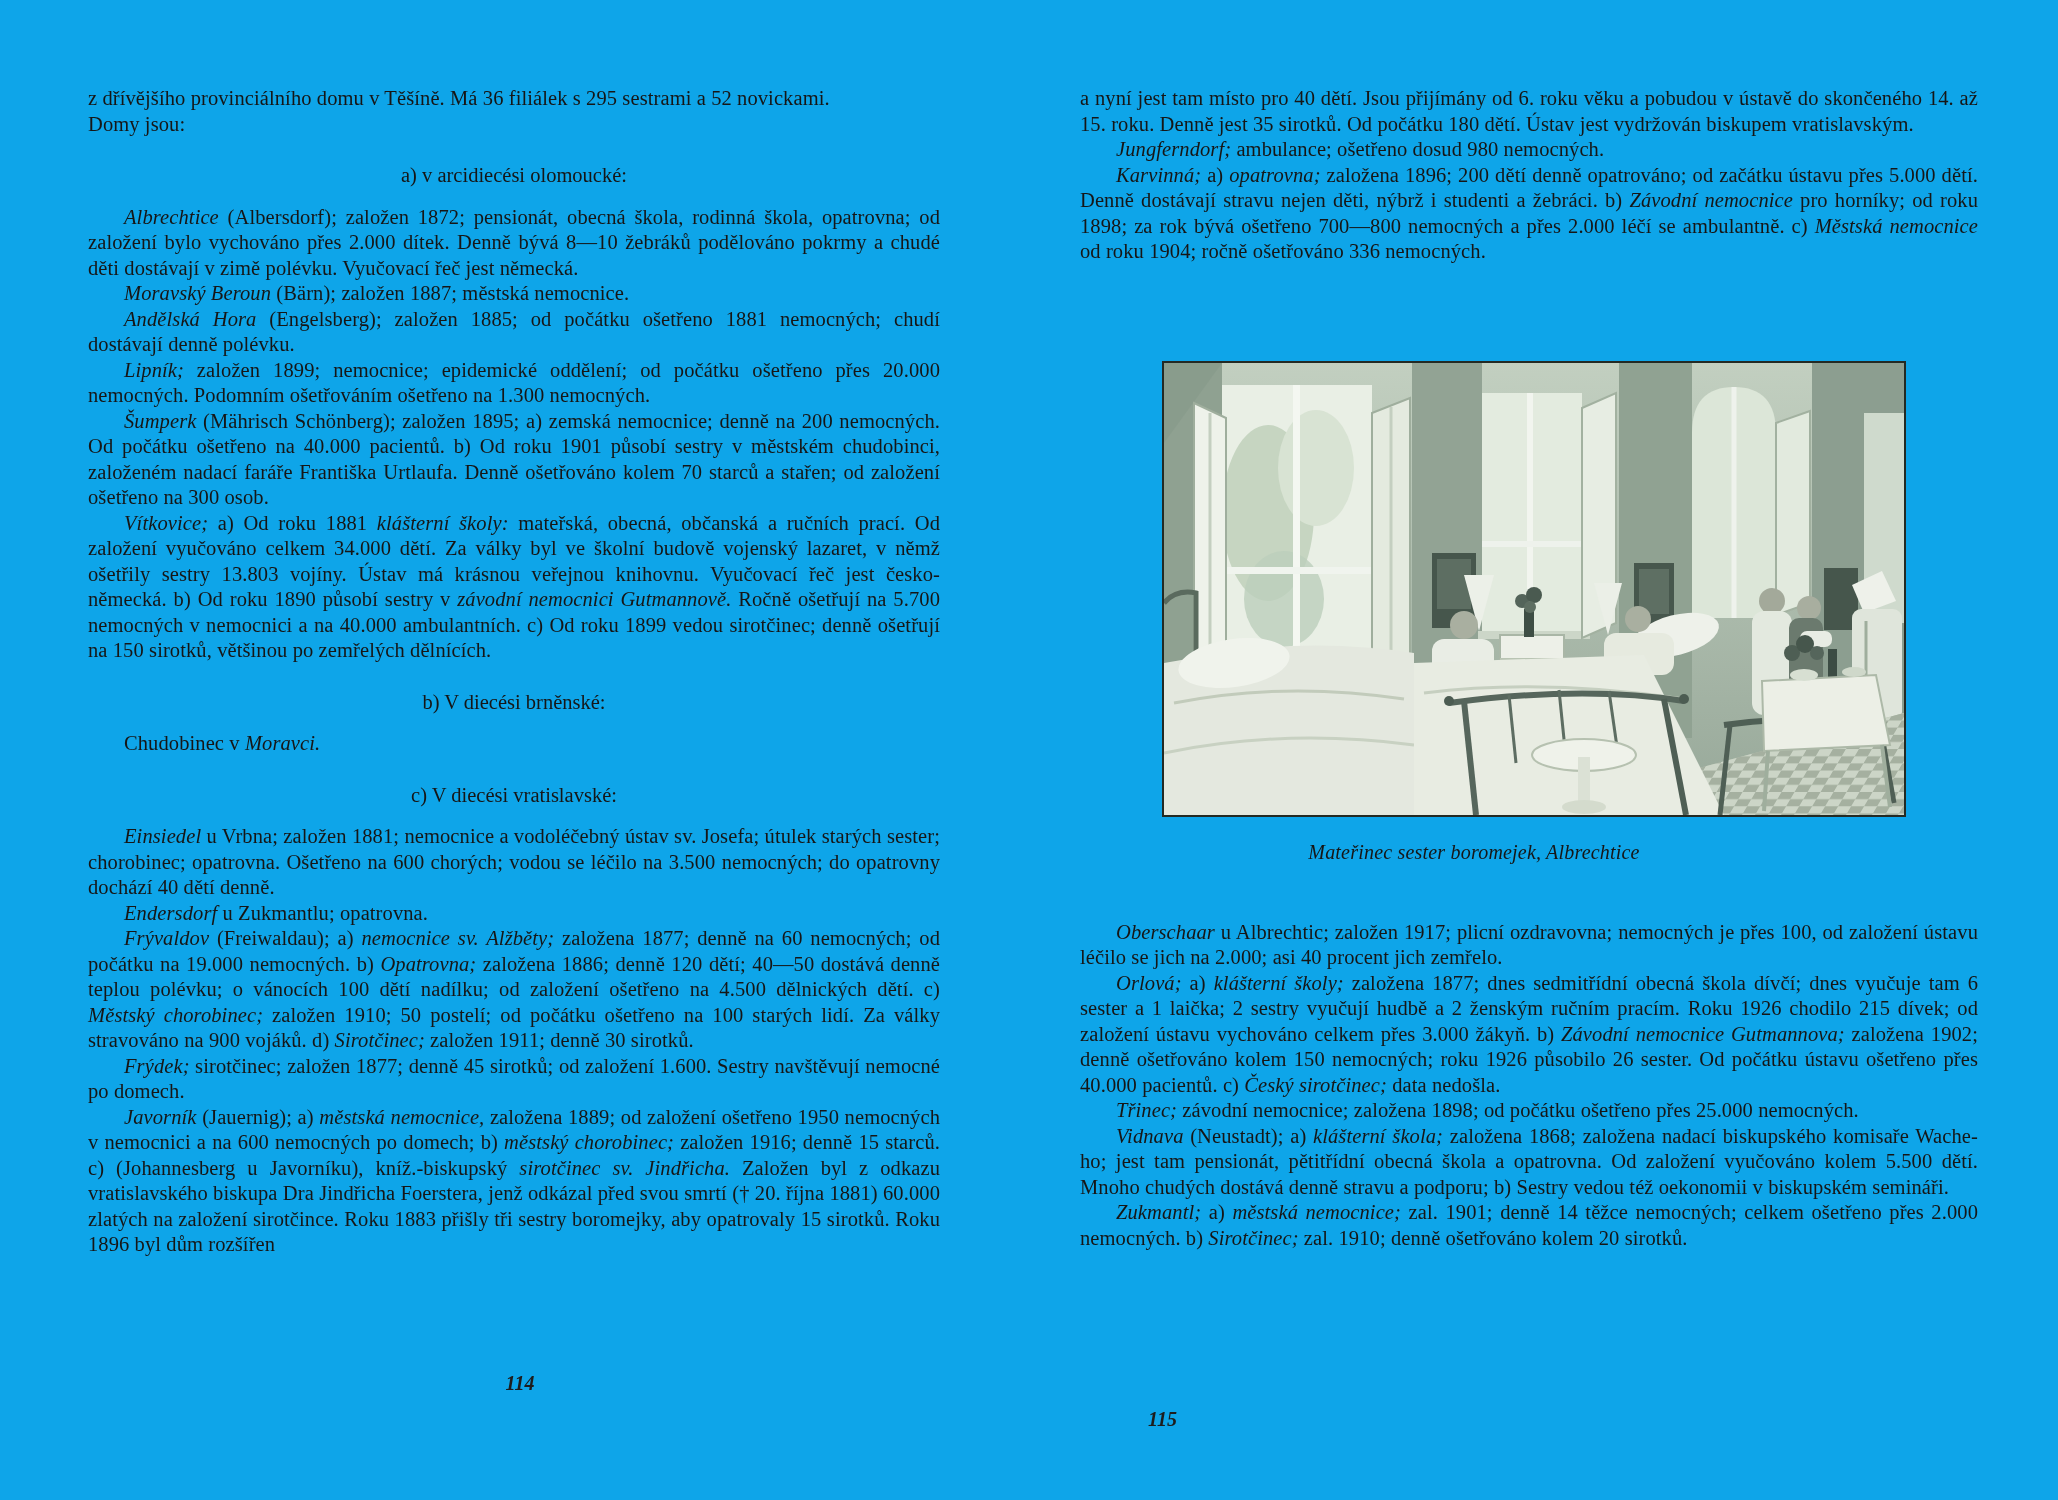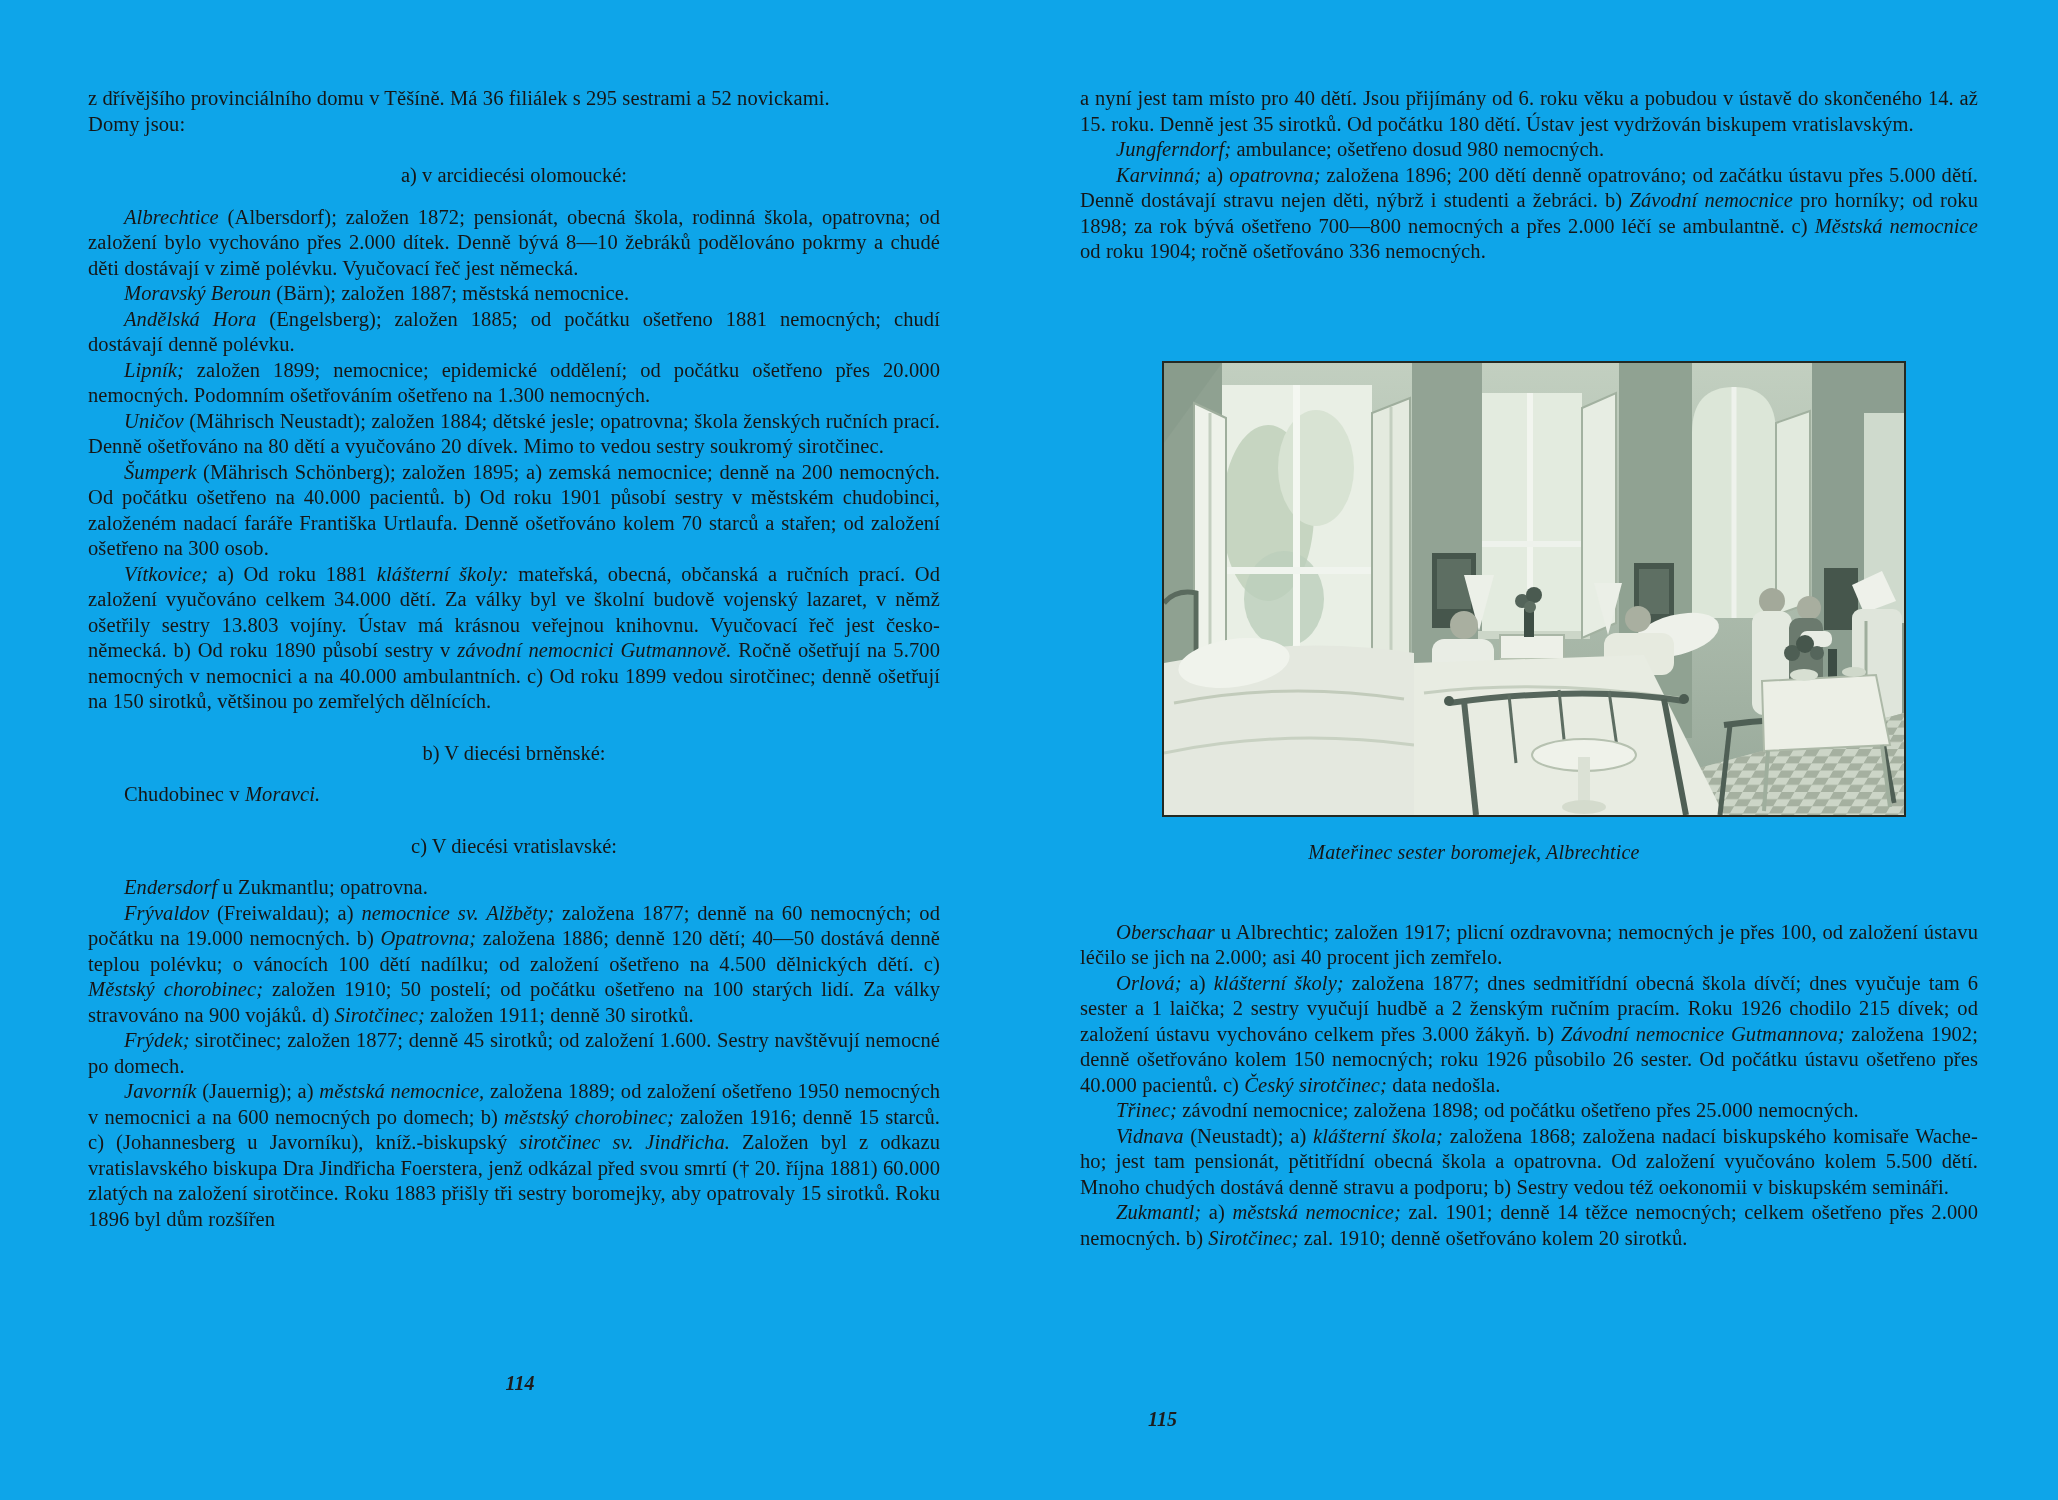--- a/index.html
+++ b/index.html
@@ -63,26 +63,26 @@
 
   <div class="page page-left">
     <div class="page-text">
         <p class="para noindent"><span>z dřívějšího provinciálního domu v Těšíně. Má 36 filiálek s 295 sestrami a 52 novickami.</span></p>
         <p class="para noindent"><span>Domy jsou:</span></p>
         <div class="heading">a) v arcidiecési olomoucké:</div>
         <p class="para"><em>Albrechtice</em><span> (Albersdorf); založen 1872; pensionát, obecná škola, rodinná škola, opatrovna; od založení bylo vychováno přes 2.000 dítek. Denně bývá 8—10 žebráků podělováno pokrmy a chudé děti dostávají v zimě polévku. Vyučovací řeč jest německá.</span></p>
         <p class="para"><em>Moravský Beroun</em><span> (Bärn); založen 1887; městská nemocnice.</span></p>
         <p class="para"><em>Andělská Hora</em><span> (Engelsberg); založen 1885; od počátku ošetřeno 1881 nemocných; chudí dostávají denně polévku.</span></p>
         <p class="para"><em>Lipník;</em><span> založen 1899; nemocnice; epidemické oddělení; od počátku ošetřeno přes 20.000 nemocných. Podomním ošetřováním ošetřeno na 1.300 nemocných.</span></p>
-        <p class="para"><em>Uničov</em><span> (Mährisch Neustadt); založen 1884; dětské jesle; opatrovna; škola ženských ručních prací. Denně ošetřováno na 80 dětí a vyučováno 20 dívek. Mimo to vedou sestry soukromý sirotčinec.</span></p>
         <p class="para"><em>Šumperk</em><span> (Mährisch Schönberg); založen 1895; a) zemská nemocnice; denně na 200 nemocných. Od počátku ošetřeno na 40.000 pacientů. b) Od roku 1901 působí sestry v městském chudobinci, založeném nadací faráře Františka Urtlaufa. Denně ošetřováno kolem 70 starců a stařen; od založení ošetřeno na 300 osob.</span></p>
         <p class="para"><em>Vítkovice;</em><span> a) Od roku 1881 </span><em>klášterní školy:</em><span> mateřská, obecná, občanská a ručních prací. Od založení vyučováno celkem 34.000 dětí. Za války byl ve školní budově vojenský lazaret, v němž ošetřily sestry 13.803 vojíny. Ústav má krásnou veřejnou knihovnu. Vyučovací řeč jest česko-německá. b) Od roku 1890 působí sestry v </span><em>závodní nemocnici Gutmannově.</em><span> Ročně ošetřují na 5.700 nemocných v nemocnici a na 40.000 ambulantních. c) Od roku 1899 vedou sirotčinec; denně ošetřují na 150 sirotků, většinou po zemřelých dělnících.</span></p>
         <div class="heading">b) V diecési brněnské:</div>
         <p class="para"><span>Chudobinec v </span><em>Moravci.</em></p>
         <div class="heading">c) V diecési vratislavské:</div>
+        <p class="para"><em>Einsiedel</em><span> u Vrbna; založen 1881; nemocnice a vodoléčebný ústav sv. Josefa; útulek starých sester; chorobinec; opatrovna. Ošetřeno na 600 chorých; vodou se léčilo na 3.500 nemocných; do opatrovny dochází 40 dětí denně.</span></p>
         <p class="para"><em>Endersdorf</em><span> u Zukmantlu; opatrovna.</span></p>
         <p class="para"><em>Frývaldov</em><span> (Freiwaldau); a) </span><em>nemocnice sv. Alžběty;</em><span> založena 1877; denně na 60 nemocných; od počátku na 19.000 nemocných. b) </span><em>Opatrovna;</em><span> založena 1886; denně 120 dětí; 40—50 dostává denně teplou polévku; o vánocích 100 dětí nadílku; od založení ošetřeno na 4.500 dělnických dětí. c) </span><em>Městský chorobinec;</em><span> založen 1910; 50 postelí; od počátku ošetřeno na 100 starých lidí. Za války stravováno na 900 vojáků. d) </span><em>Sirotčinec;</em><span> založen 1911; denně 30 sirotků.</span></p>
         <p class="para"><em>Frýdek;</em><span> sirotčinec; založen 1877; denně 45 sirotků; od založení 1.600. Sestry navštěvují nemocné po domech.</span></p>
         <p class="para"><em>Javorník</em><span> (Jauernig); a) </span><em>městská nemocnice,</em><span> založena 1889; od založení ošetřeno 1950 nemocných v nemocnici a na 600 nemocných po domech; b) </span><em>městský chorobinec;</em><span> založen 1916; denně 15 starců. c) (Johannesberg u Javorníku), kníž.-biskupský </span><em>sirotčinec sv. Jindřicha.</em><span> Založen byl z odkazu vratislavského biskupa Dra Jindřicha Foerstera, jenž odkázal před svou smrtí († 20. října 1881) 60.000 zlatých na založení sirotčince. Roku 1883 přišly tři sestry boromejky, aby opatrovaly 15 sirotků. Roku 1896 byl dům rozšířen</span></p>
       </div>
     <div class="pagenum pagenum-left">114</div>
   </div>
 
   <div class="page page-right">
     <div class="page-text">

